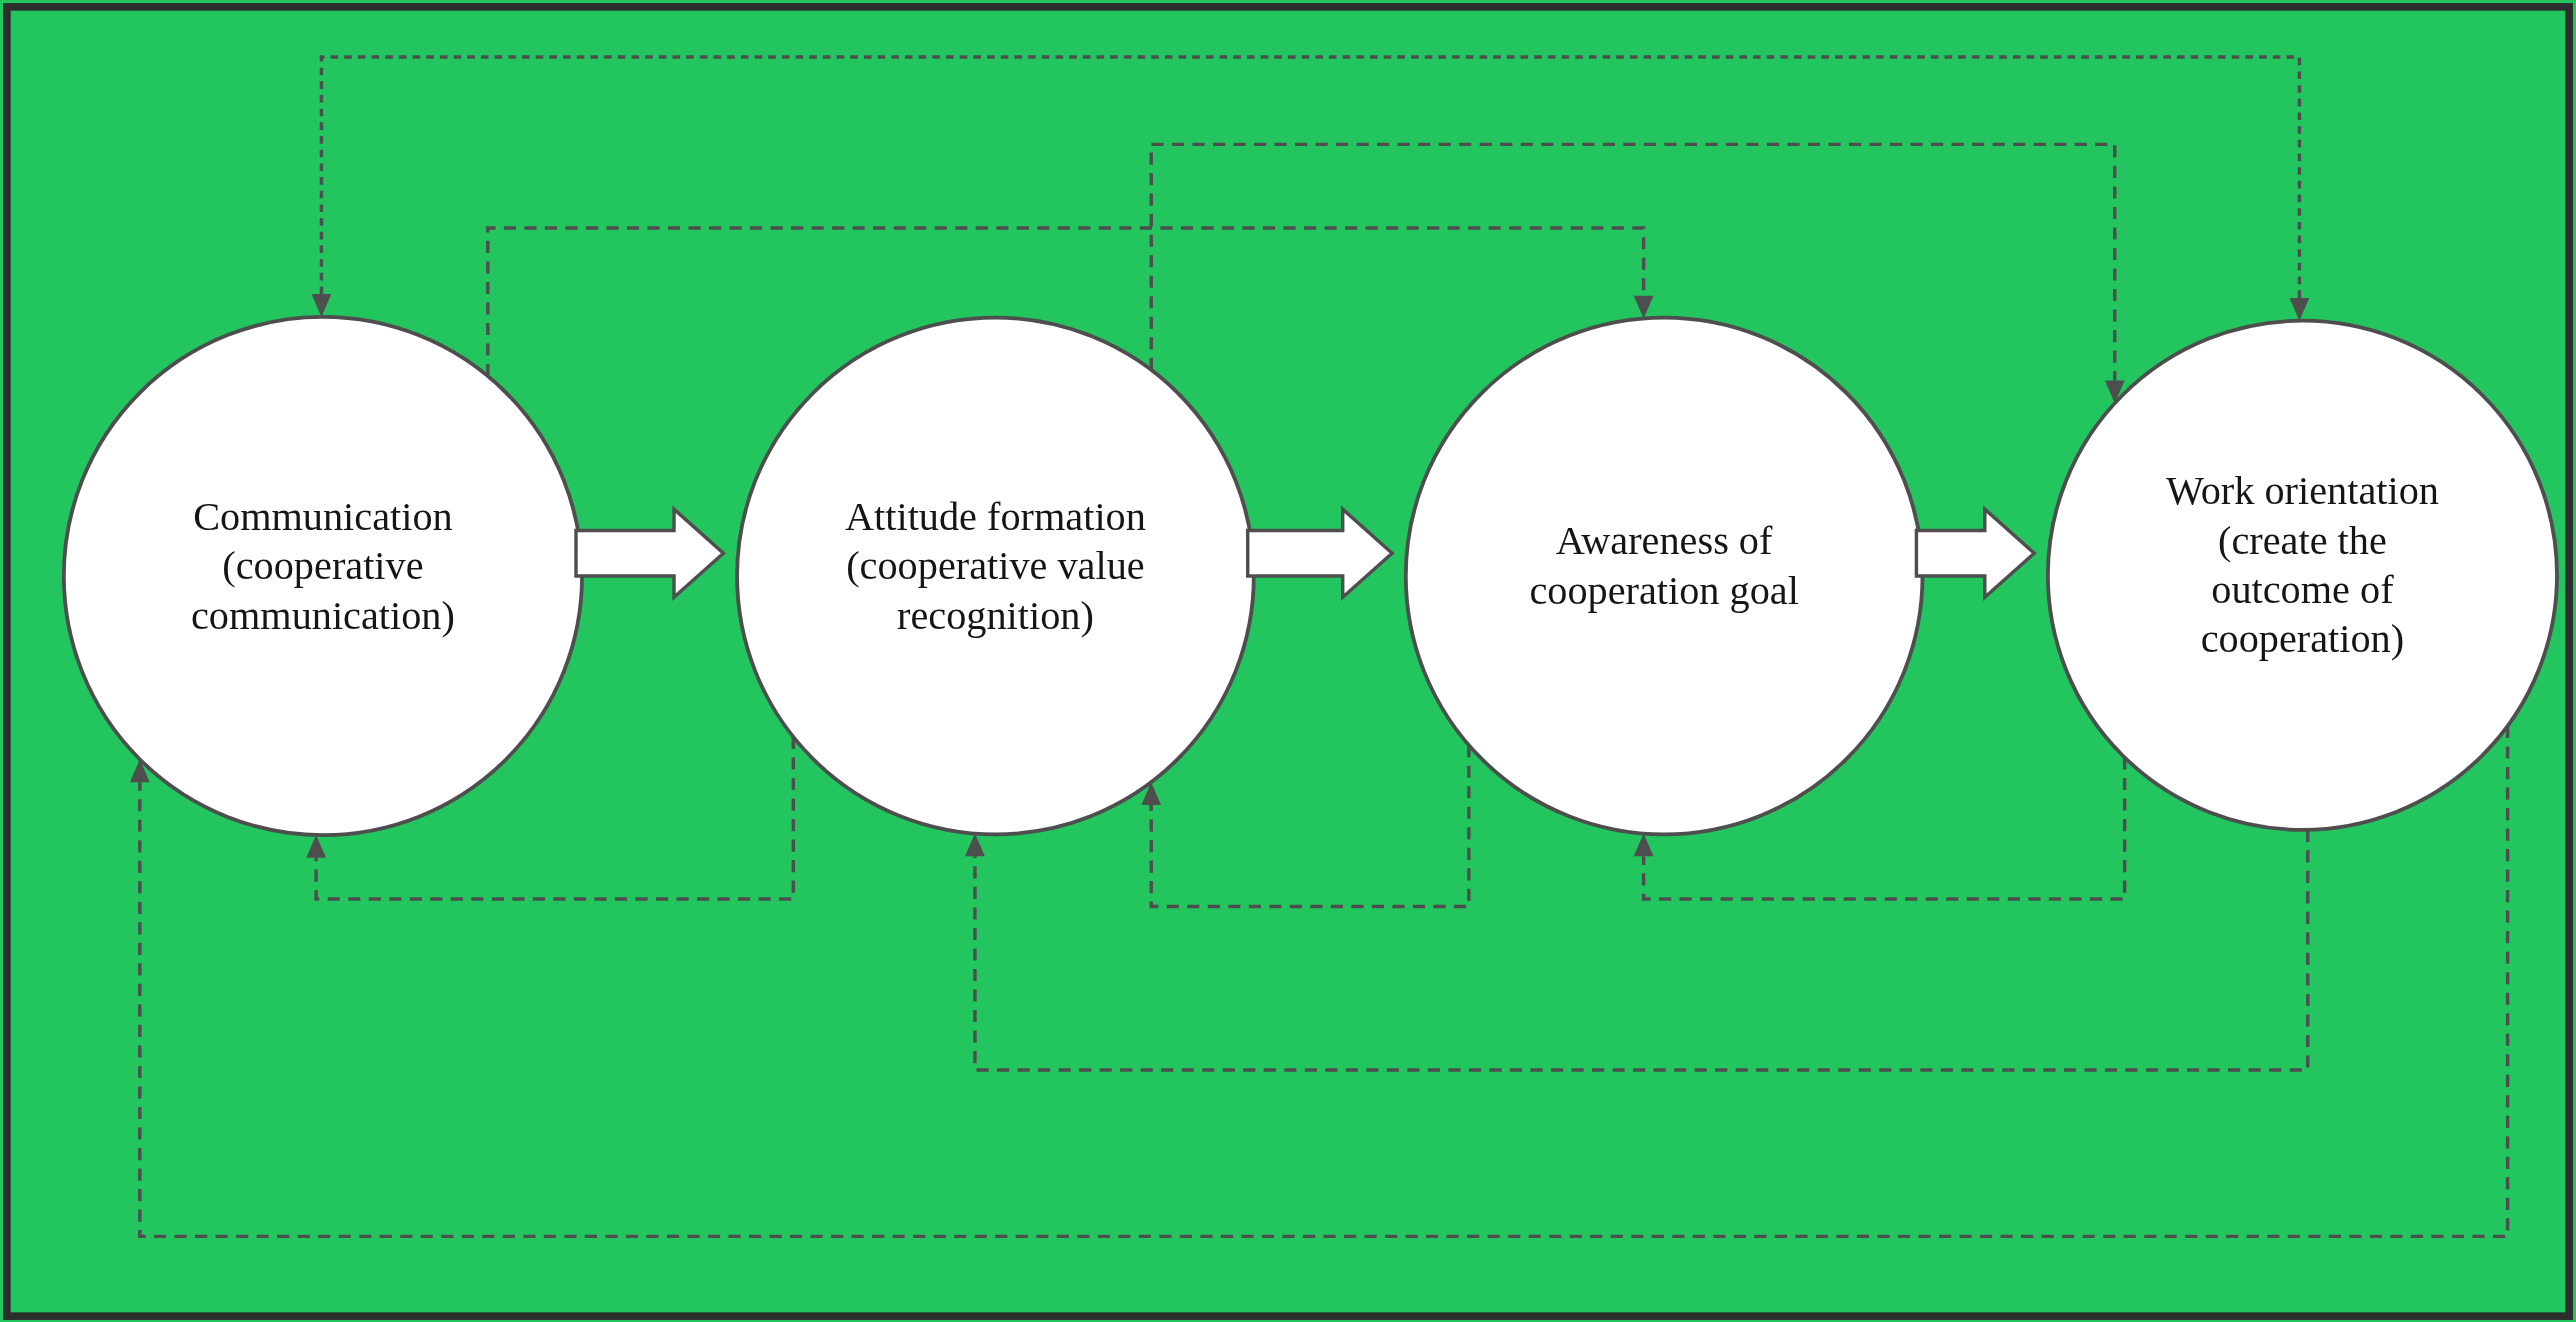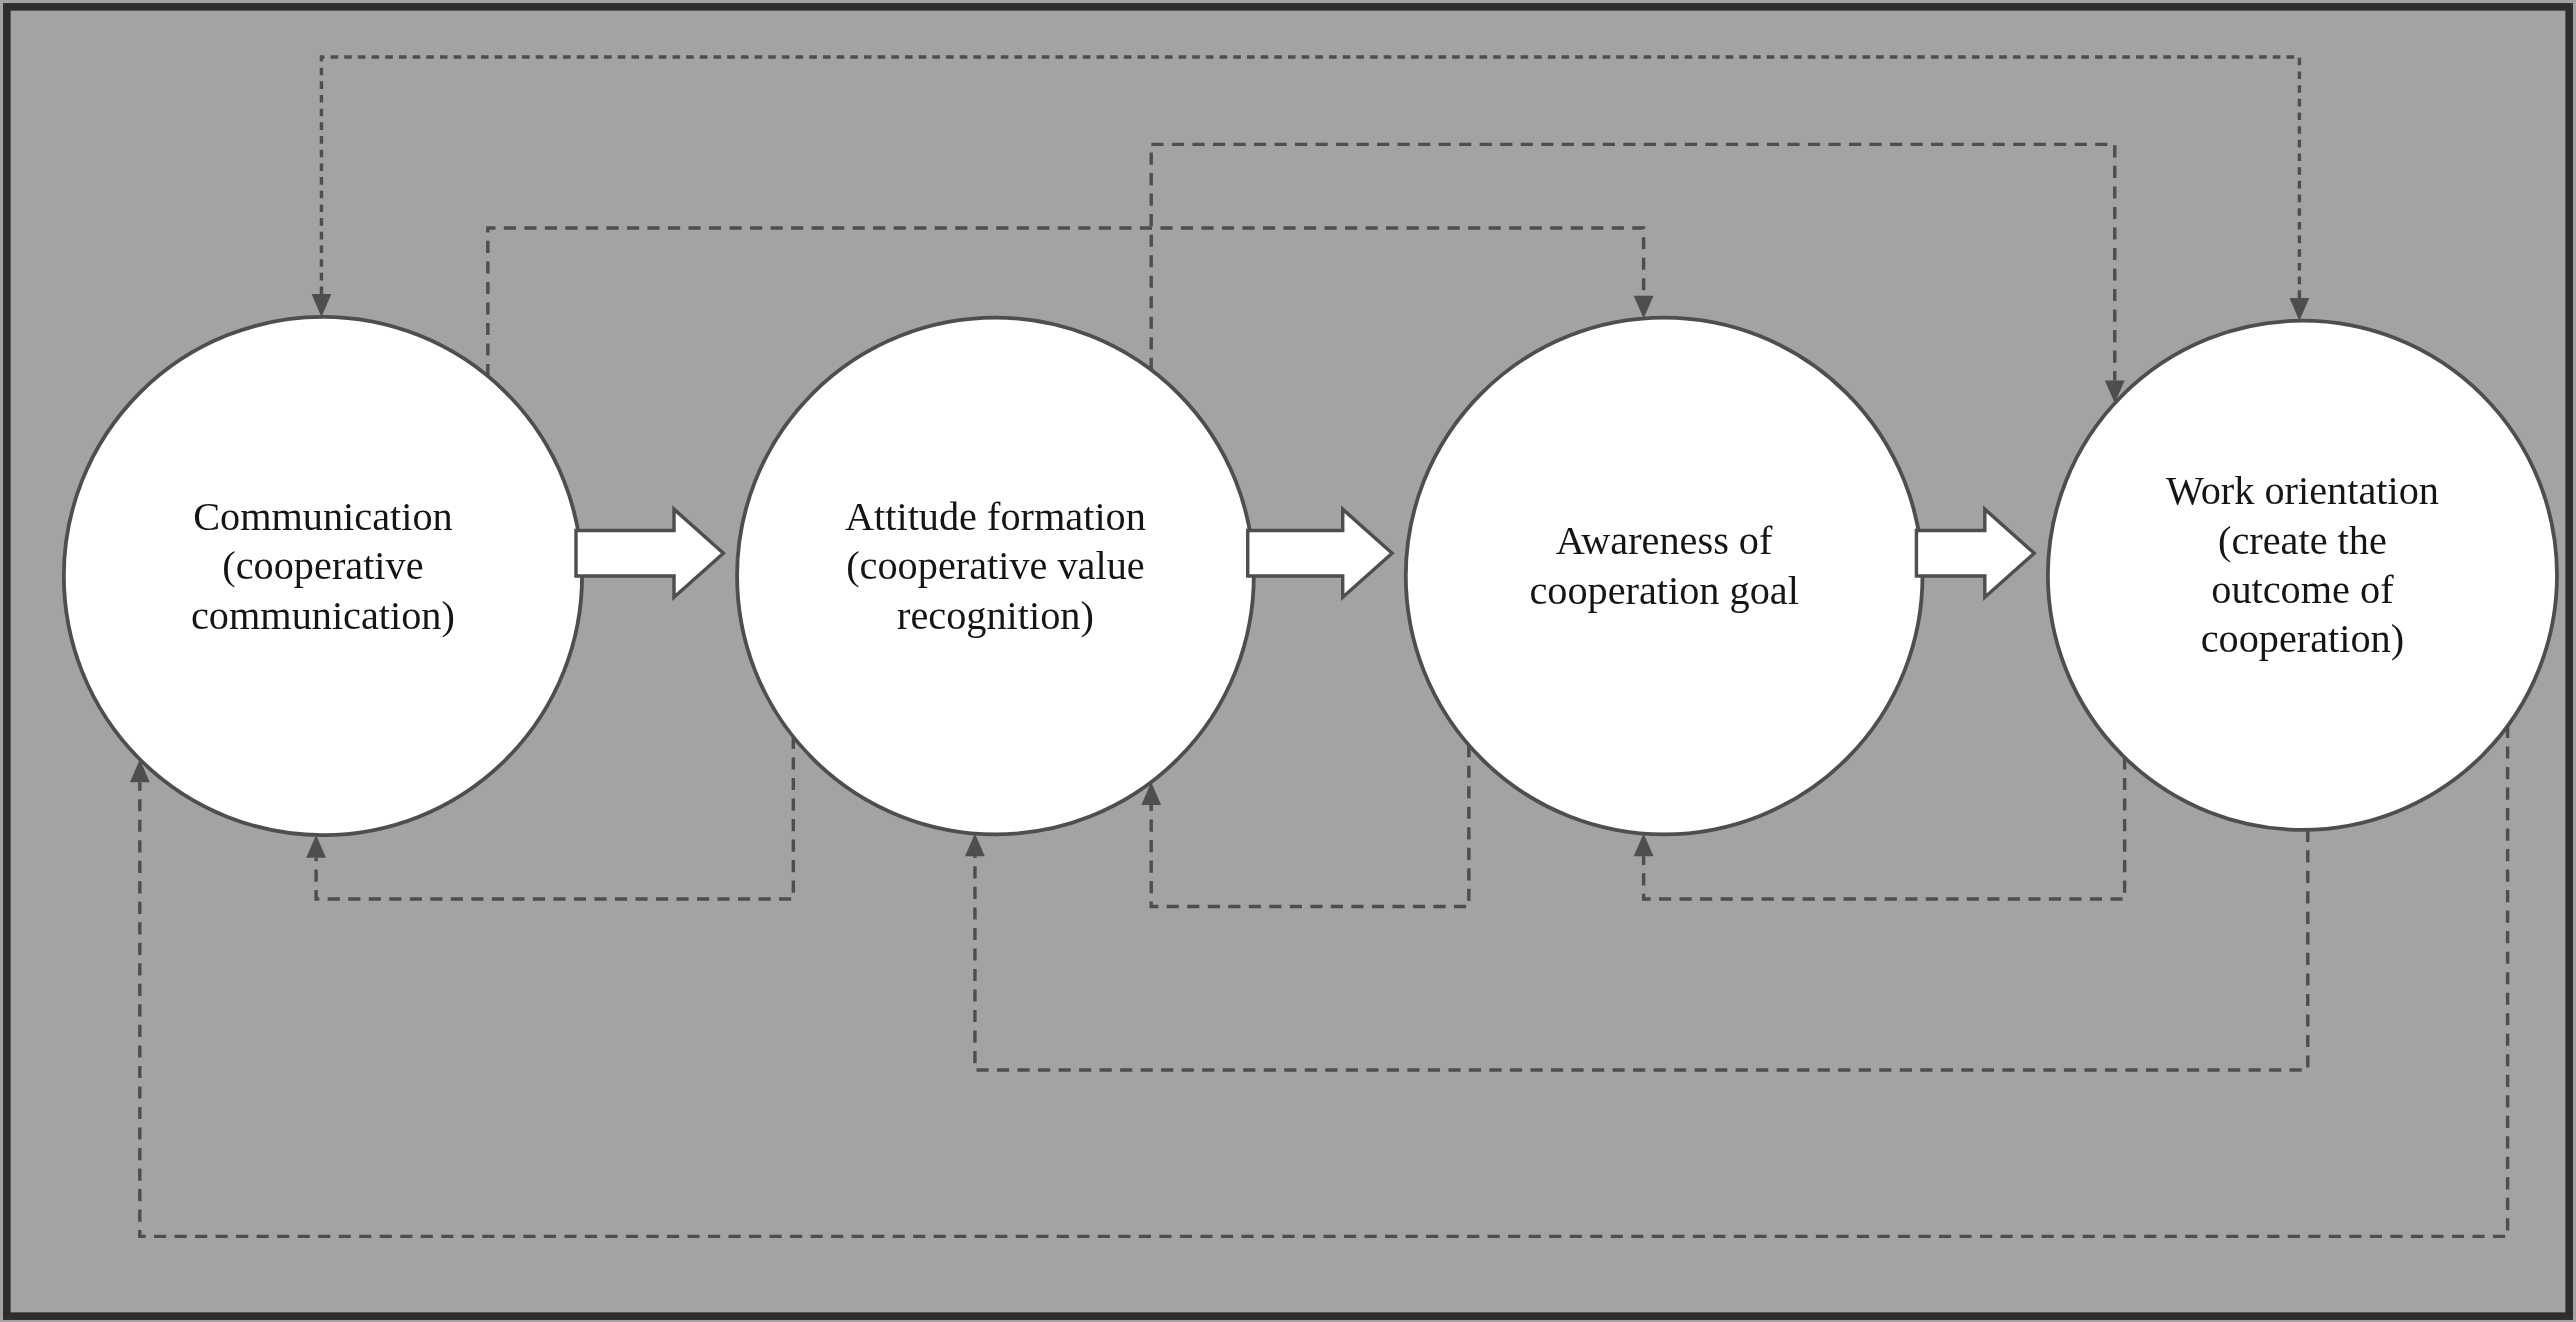--- a/index.html
+++ b/index.html
@@ -1,20 +1,20 @@
 <!DOCTYPE html>
 <html style="font-size:12px"><head>
 <meta charset="utf-8">
 <style>
   html, body { margin: 0; padding: 0; background: #ffffff; }
   .stage {
     position: relative;
     width: 2576px;
     height: 1323px;
-    background: #a3a3a3;
+    background: #22c55e;
     font-family: "Liberation Serif", "DejaVu Serif", serif;
   }
   svg { display: block; }
   .node-label {
     font-family: "Liberation Serif", "DejaVu Serif", serif;
   }
 </style>
 </head>
 <body>
 

